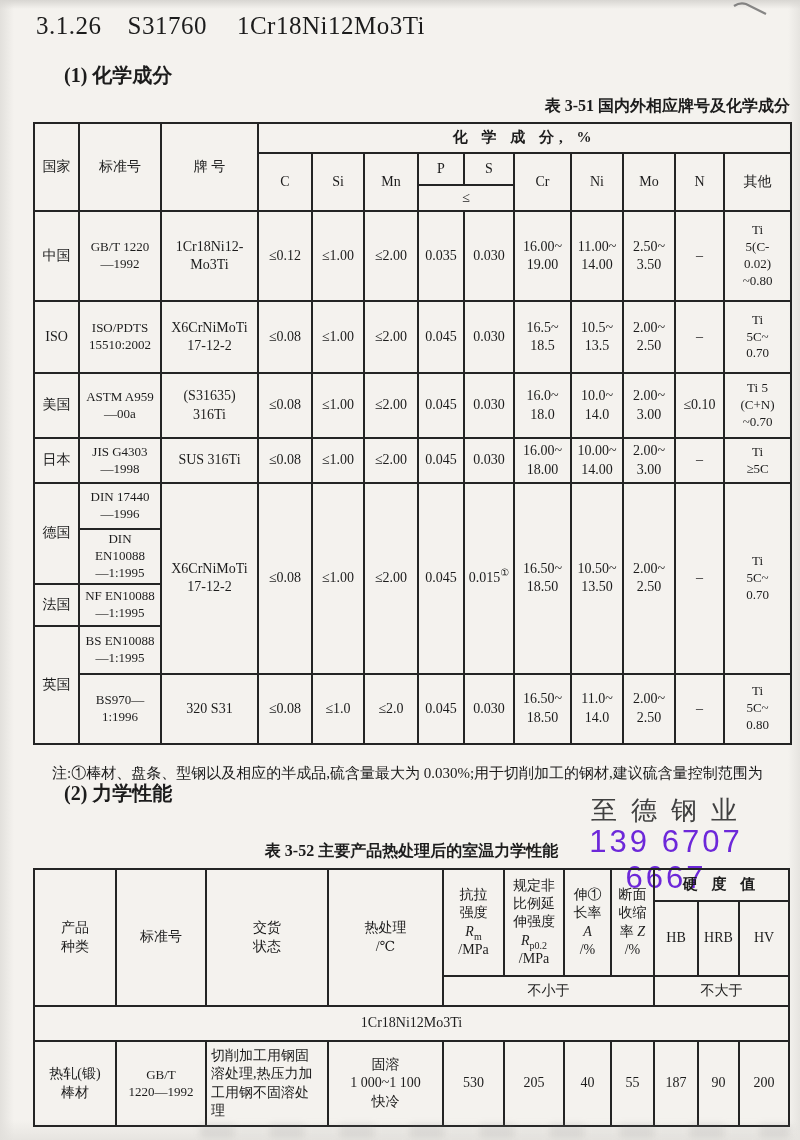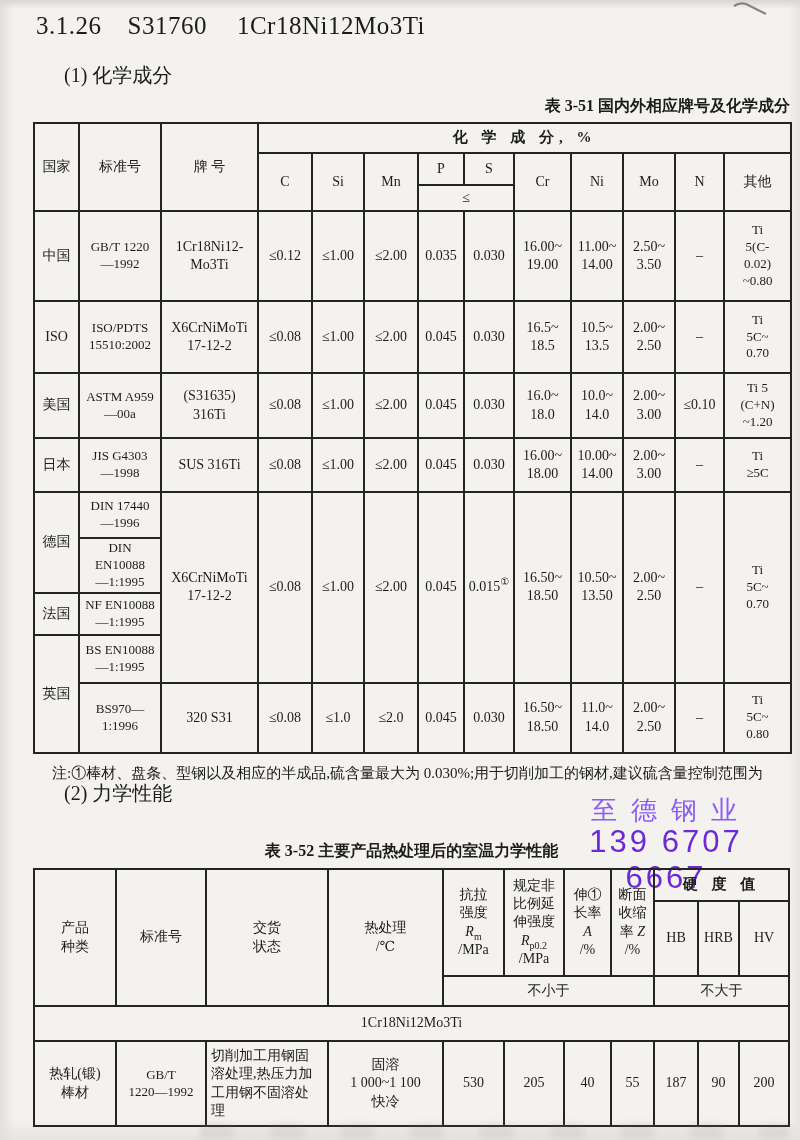--- a/index.html
+++ b/index.html
@@ -12,36 +12,36 @@
       linear-gradient(90deg,#e2e0dc 0,rgba(226,224,220,0) 14px),
       linear-gradient(270deg,#e6e4e0 0,rgba(230,228,224,0) 12px),
       linear-gradient(0deg,#e6e4e0 0,rgba(230,228,224,0) 20px),
       #f4f2ee;
   }
   .abs{position:absolute;}
   
   .title-row{top:12px;left:36px;font-size:25px;letter-spacing:.5px;white-space:nowrap;}
   .title-row .gap1{margin-left:26px;}
   .title-row .gap2{margin-left:30px;}
-  .sec-heading{left:64px;font-size:20px;font-weight:400;}
+  .sec-heading{left:64px;font-size:20px;font-weight:700;}
   .caption{width:757px;left:33px;text-align:center;font-size:16px;font-weight:700;}
   
   table{border-collapse:collapse;table-layout:fixed;}
   td{
     border:2px solid #242424;
     text-align:center;vertical-align:middle;
     white-space:pre-line;
     padding:1px 2px;font-size:14px;line-height:1.3;
     overflow:hidden;
   }
   .t1{top:122px;left:33px;width:757px;}
   .t2{top:868px;left:33px;width:755px;}
   .t1 tr.h1{height:30px}.t1 tr.h2{height:32px}.t1 tr.h3{height:26px}
   .t1 tr.r1{height:90px}.t1 tr.r2{height:72px}.t1 tr.r3{height:65px}
-  .t1 tr.r4{height:54px}.t1 tr.r5{height:46px}.t1 tr.r6{height:42px}
+  .t1 tr.r4{height:45px}.t1 tr.r5{height:46px}.t1 tr.r6{height:42px}
   .t1 tr.r7{height:42px}.t1 tr.r8{height:48px}.t1 tr.r9{height:70px}
   .t2 tr.g1{height:32px}.t2 tr.g2{height:75px}.t2 tr.g3{height:30px}
   .t2 tr.g4{height:35px}.t2 tr.g5{height:85px}
   .comp-head{letter-spacing:5px;font-size:15px;font-weight:600;}
   .small{font-size:13px;}
   .std{font-size:13px;}
   td sup{font-size:10px;vertical-align:super;line-height:0;}
   td sub{font-size:10px;vertical-align:sub;line-height:0;}
   .left-cell{text-align:left;padding-left:4px;border-radius:18px;}
   
@@ -170,21 +170,21 @@
     <td>0.030</td>
     <td>16.0~
 18.0</td>
     <td>10.0~
 14.0</td>
     <td>2.00~
 3.00</td>
     <td>≤0.10</td>
     <td class="small">Ti 5
 (C+N)
-~1.20</td>
+~0.70</td>
   </tr>
 
   <tr class="r4">
     <td>日本</td>
     <td class="std">JIS G4303
 —1998</td>
     <td>SUS 316Ti</td>
     <td>≤0.08</td>
     <td>≤1.00</td>
     <td>≤2.00</td>
@@ -259,21 +259,21 @@
   </tr>
 </tbody>
   </table>
 
 <div class="abs note">
   <div>注:①棒材、盘条、型钢以及相应的半成品,硫含量最大为 0.030%;用于切削加工的钢材,建议硫含量控制范围为</div>
 </div>
 
 <div class="abs sec-heading" style="top:780px;">(2) 力学性能</div>
 
-<div class="abs wm wm1" style="color:#8b5cf6;">至德钢业</div>
+<div class="abs wm wm1" style="color:#404040;">至德钢业</div>
 <div class="abs wm wm2" style="color:#6d28d9;">139 6707 6667</div>
 
 <div class="abs caption" style="top:841px;">表 3-52  主要产品热处理后的室温力学性能</div>
 
 <table class="abs t2">
   <colgroup>
     <col style="width:82px">
       <col style="width:90px">
       <col style="width:122px">
       <col style="width:115px">

